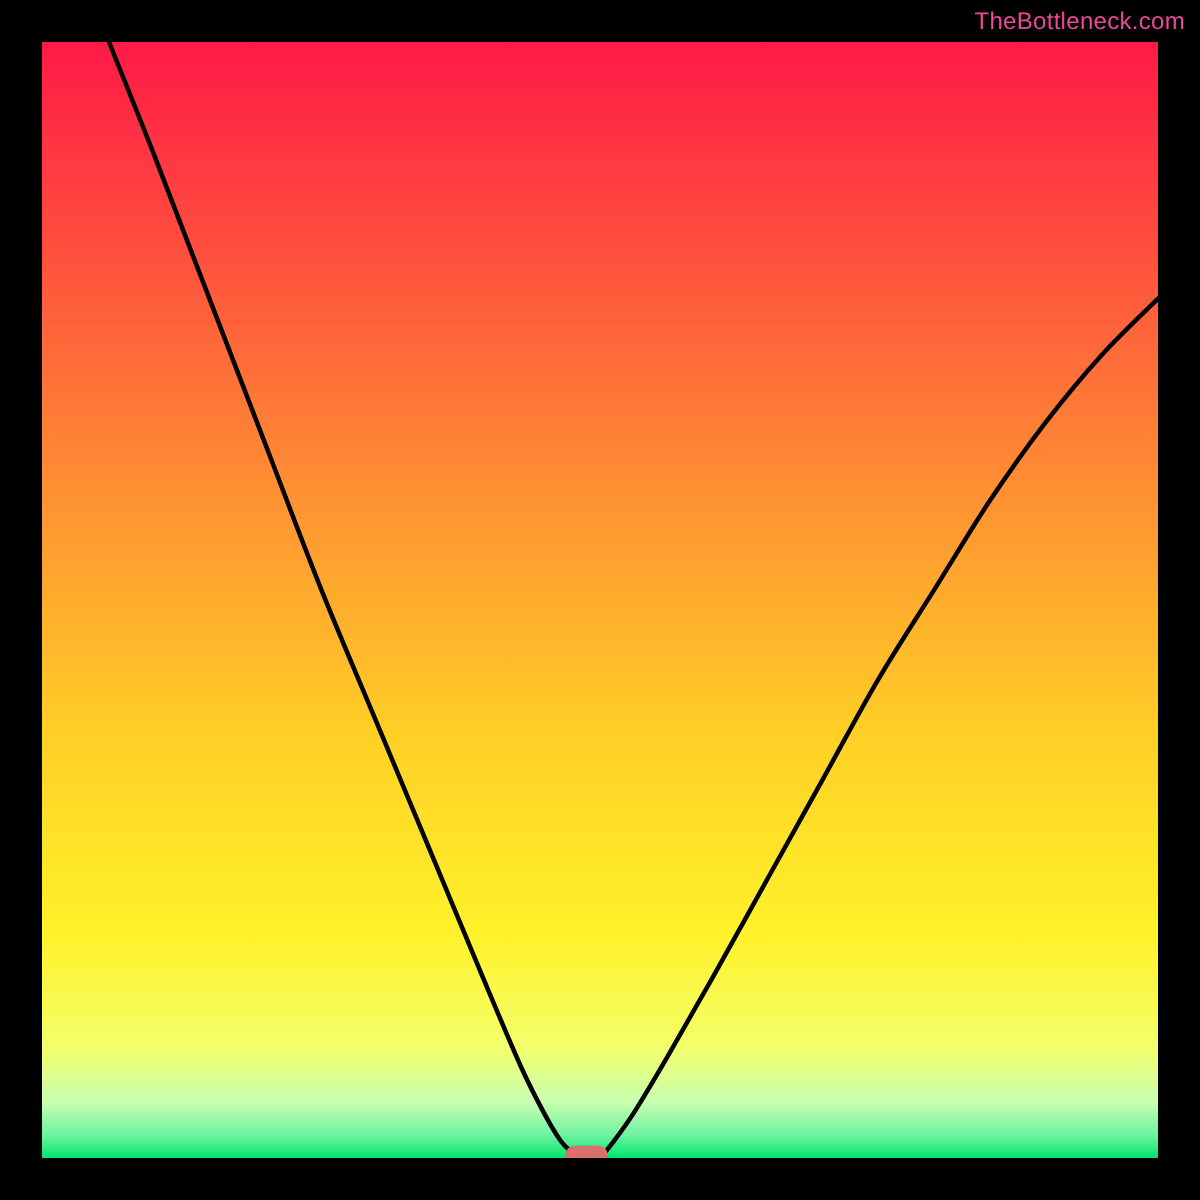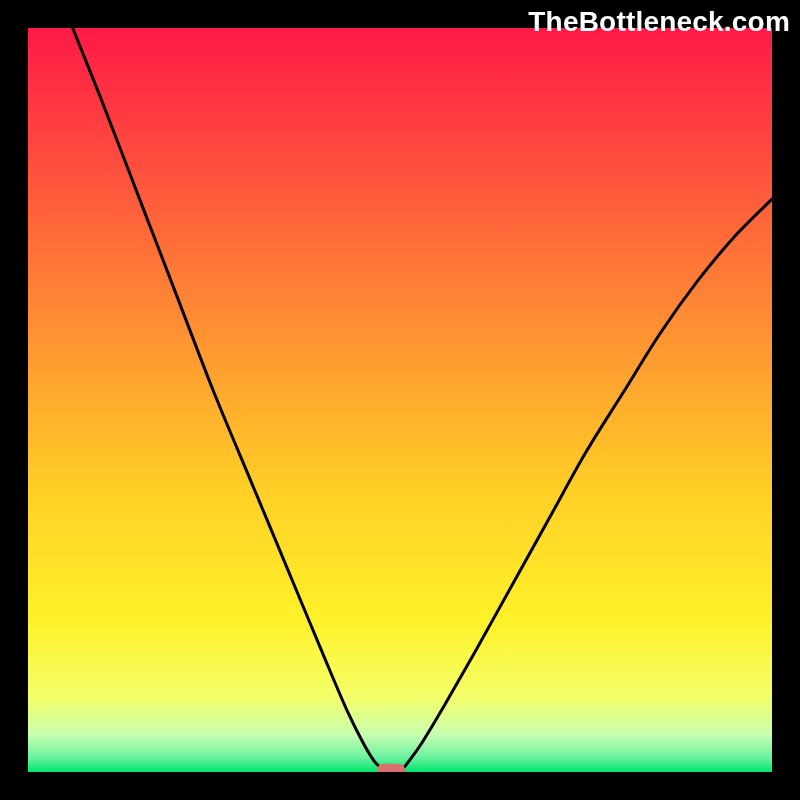--- a/index.html
+++ b/index.html
@@ -23,23 +23,23 @@
     position: absolute;
     left: 0;
     top: 0;
     width: 744px;
     height: 744px;
   }
   .watermark {
     position: absolute;
     top: 6px;
     right: 10px;
-    color: #ffffff;
-    font-size: 28px;
-    font-weight: 700;
+    color: #ec4899;
+    font-size: 16px;
+    font-weight: 400;
     letter-spacing: 0.2px;
   }
   svg { display: block; }
 </style>
 </head>
 <body>
 
 <div class="frame">
   <svg class="plot" viewBox="0 0 744 744" preserveAspectRatio="none">
     <defs>

